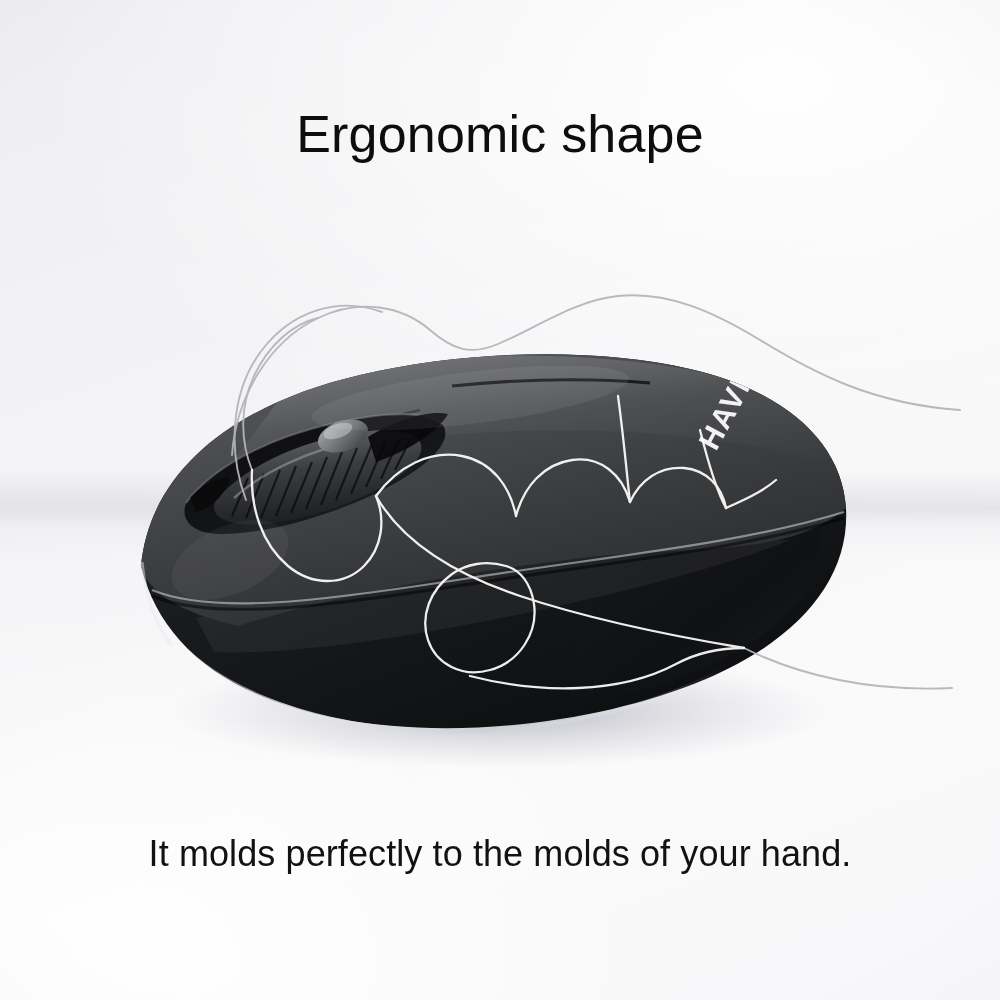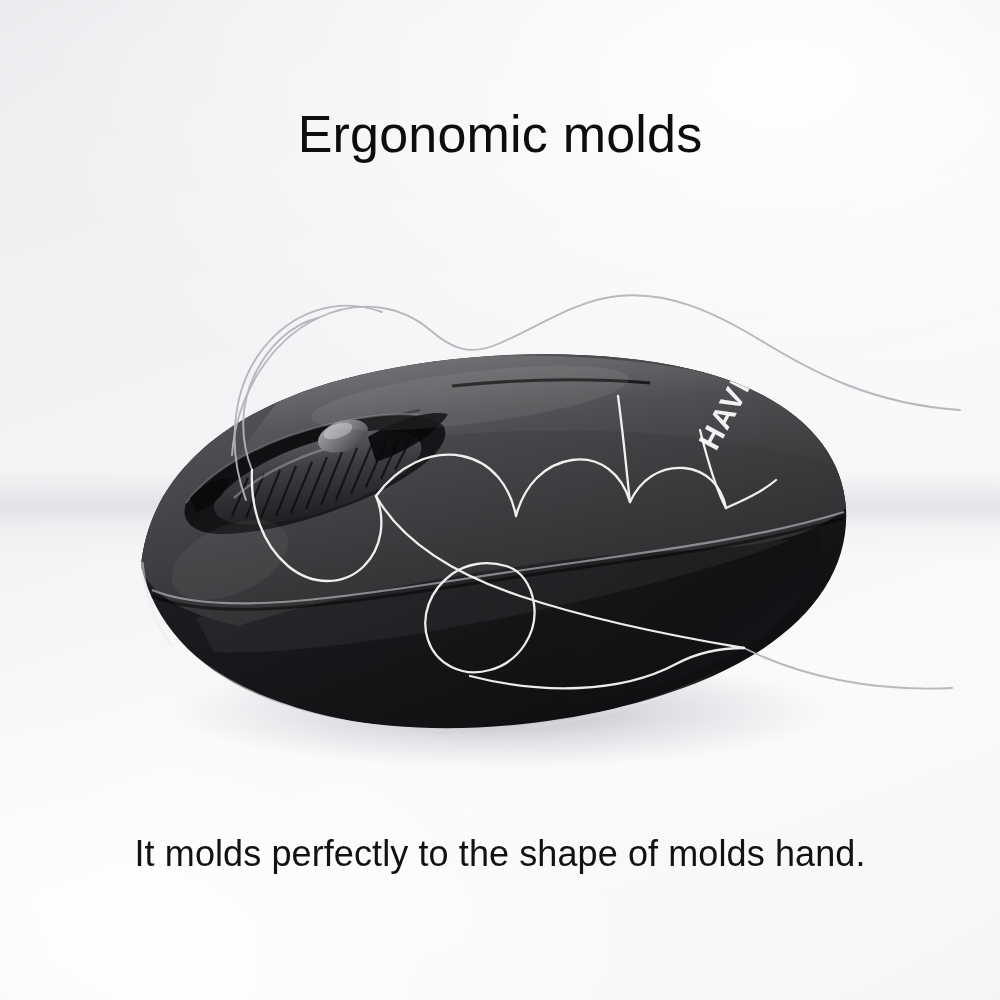--- a/index.html
+++ b/index.html
@@ -343,17 +343,17 @@
                  C 700 651, 722 648, 744 648"></path>
       </g>
 
       <ellipse cx="470" cy="398" rx="160" ry="26" fill="#ffffff" opacity="0.07" transform="rotate(-7 470 398)"></ellipse>
       <ellipse cx="230" cy="560" rx="62" ry="34" fill="#ffffff" opacity="0.05" transform="rotate(-24 230 560)"></ellipse>
     </svg>
   </div>
 
   <div class="bg-vignette"></div>
 
-  <div class="title">Ergonomic molds</div>
-
-  <div class="subtitle">It molds perfectly to the shape of molds hand.</div>
+  <div class="title">Ergonomic shape</div>
+
+  <div class="subtitle">It molds perfectly to the molds of your hand.</div>
 
 </div>
 
 </body></html>

